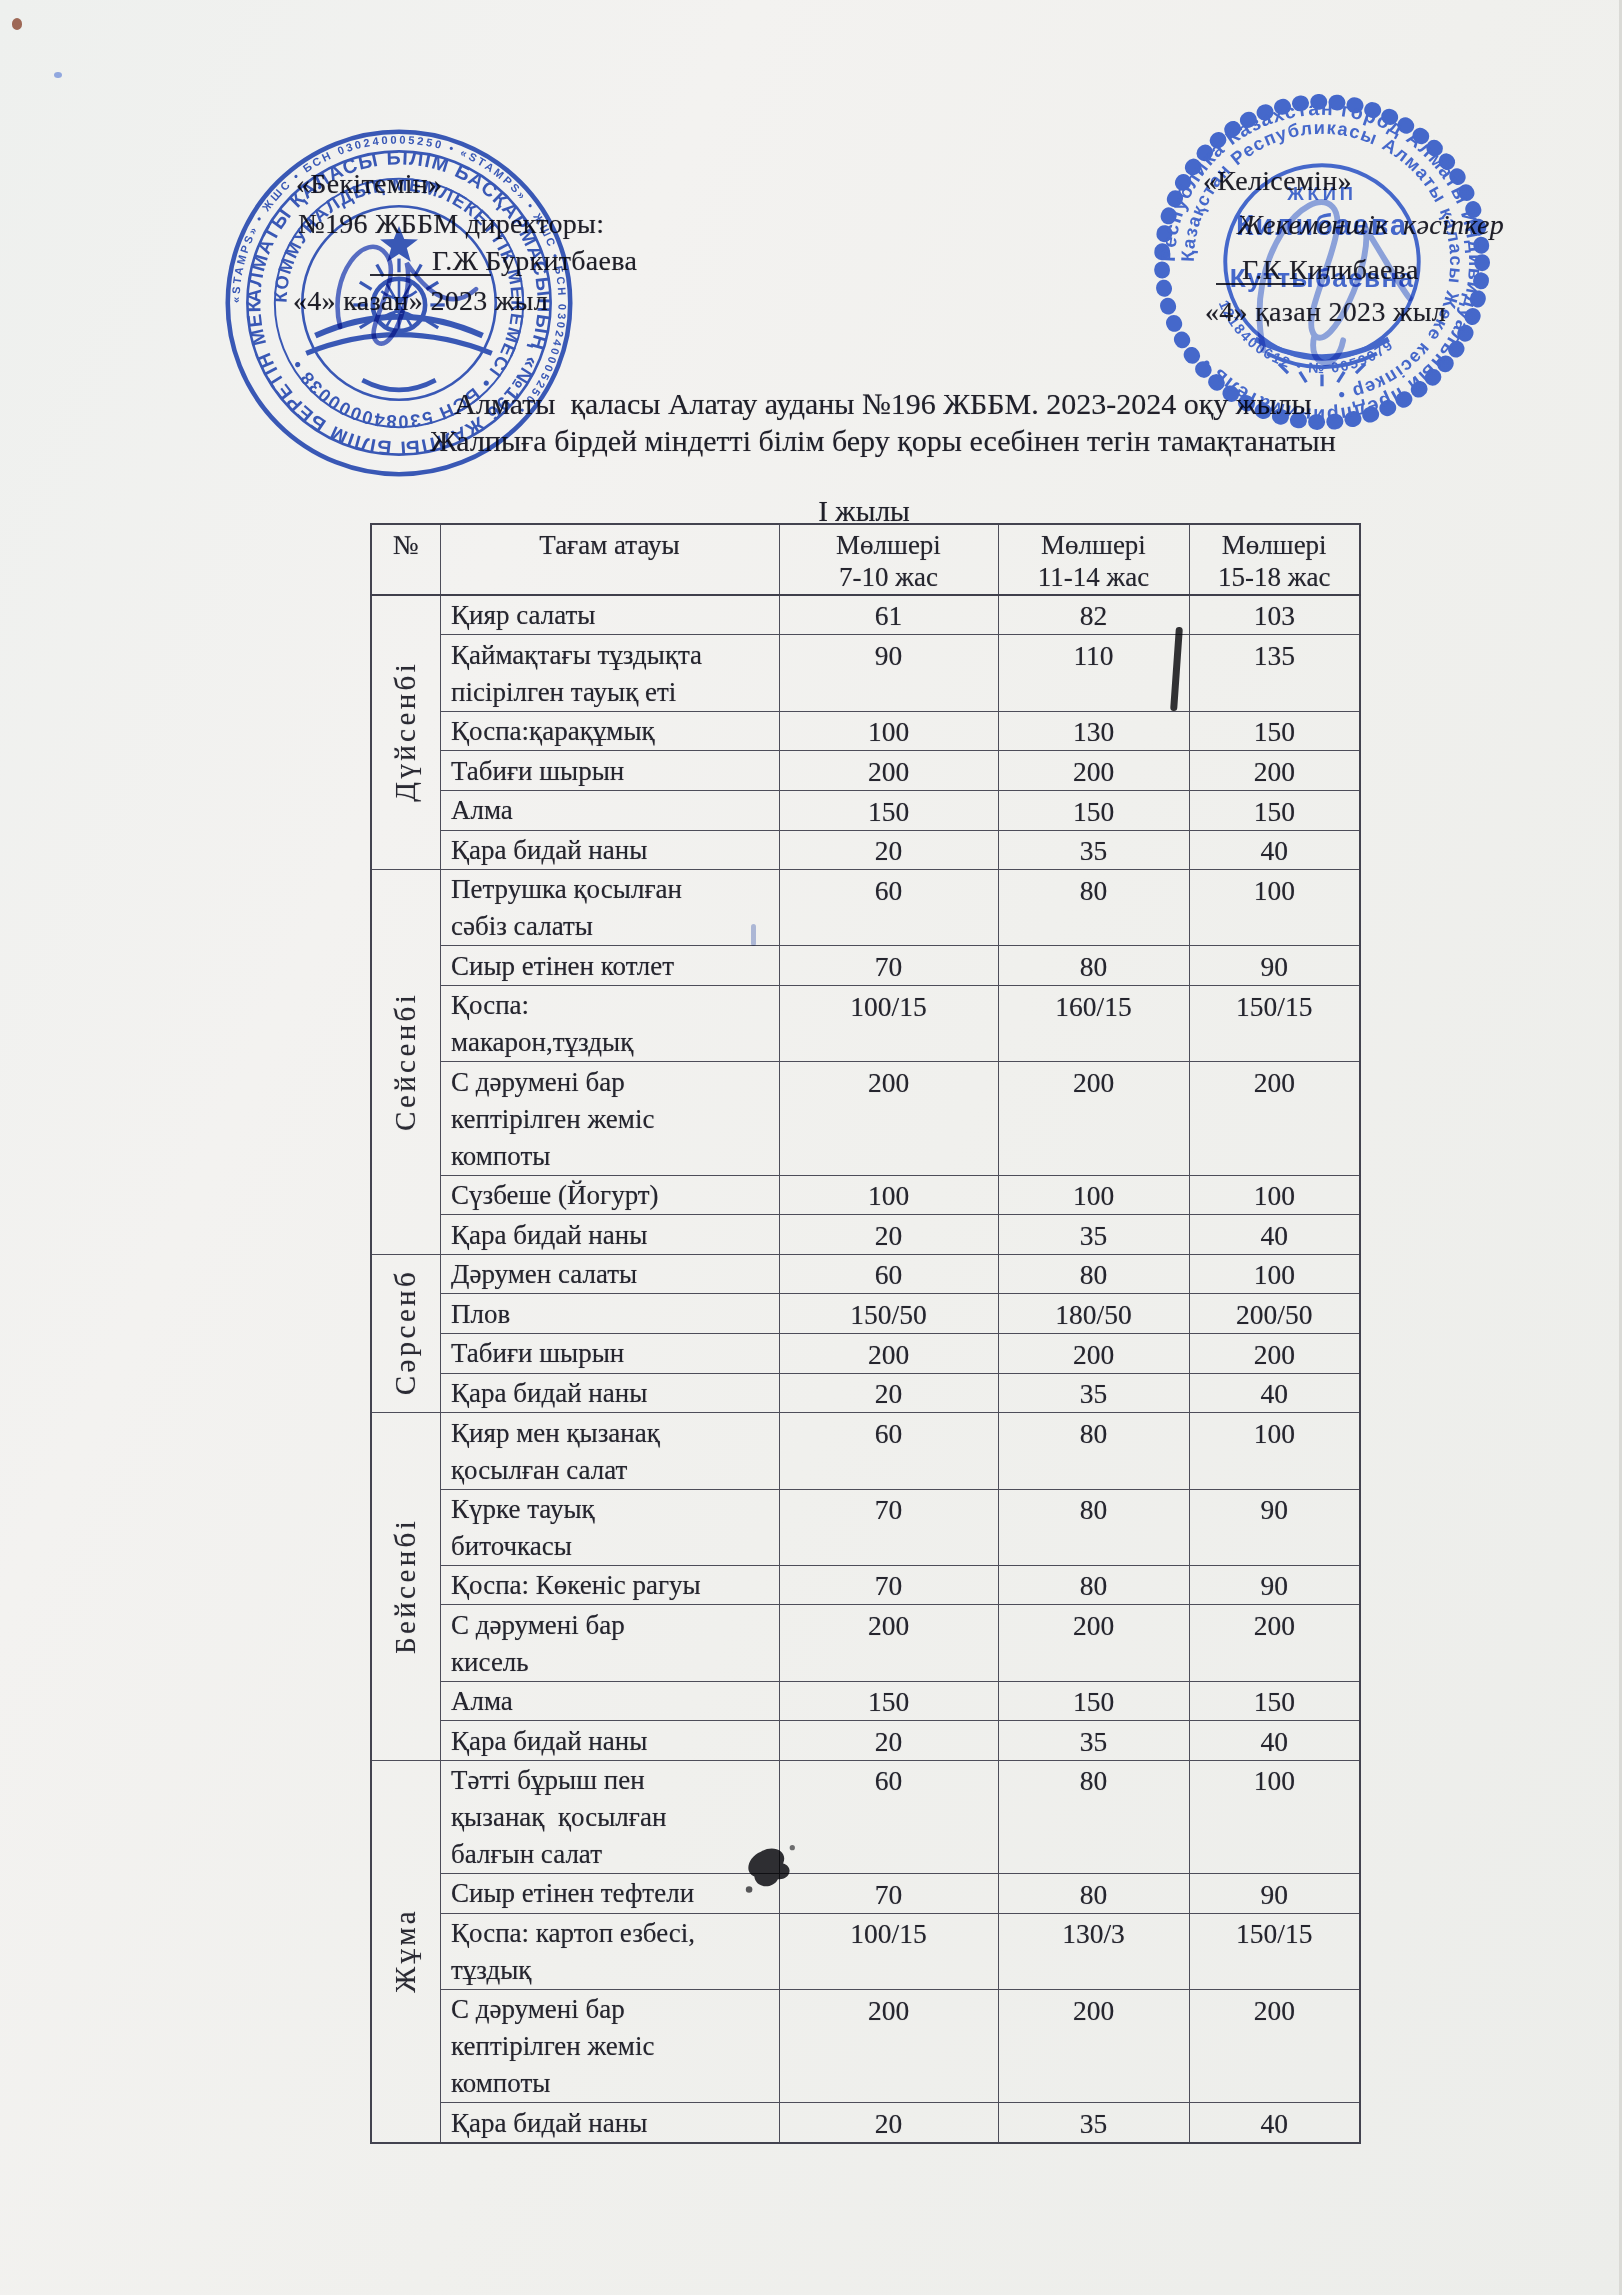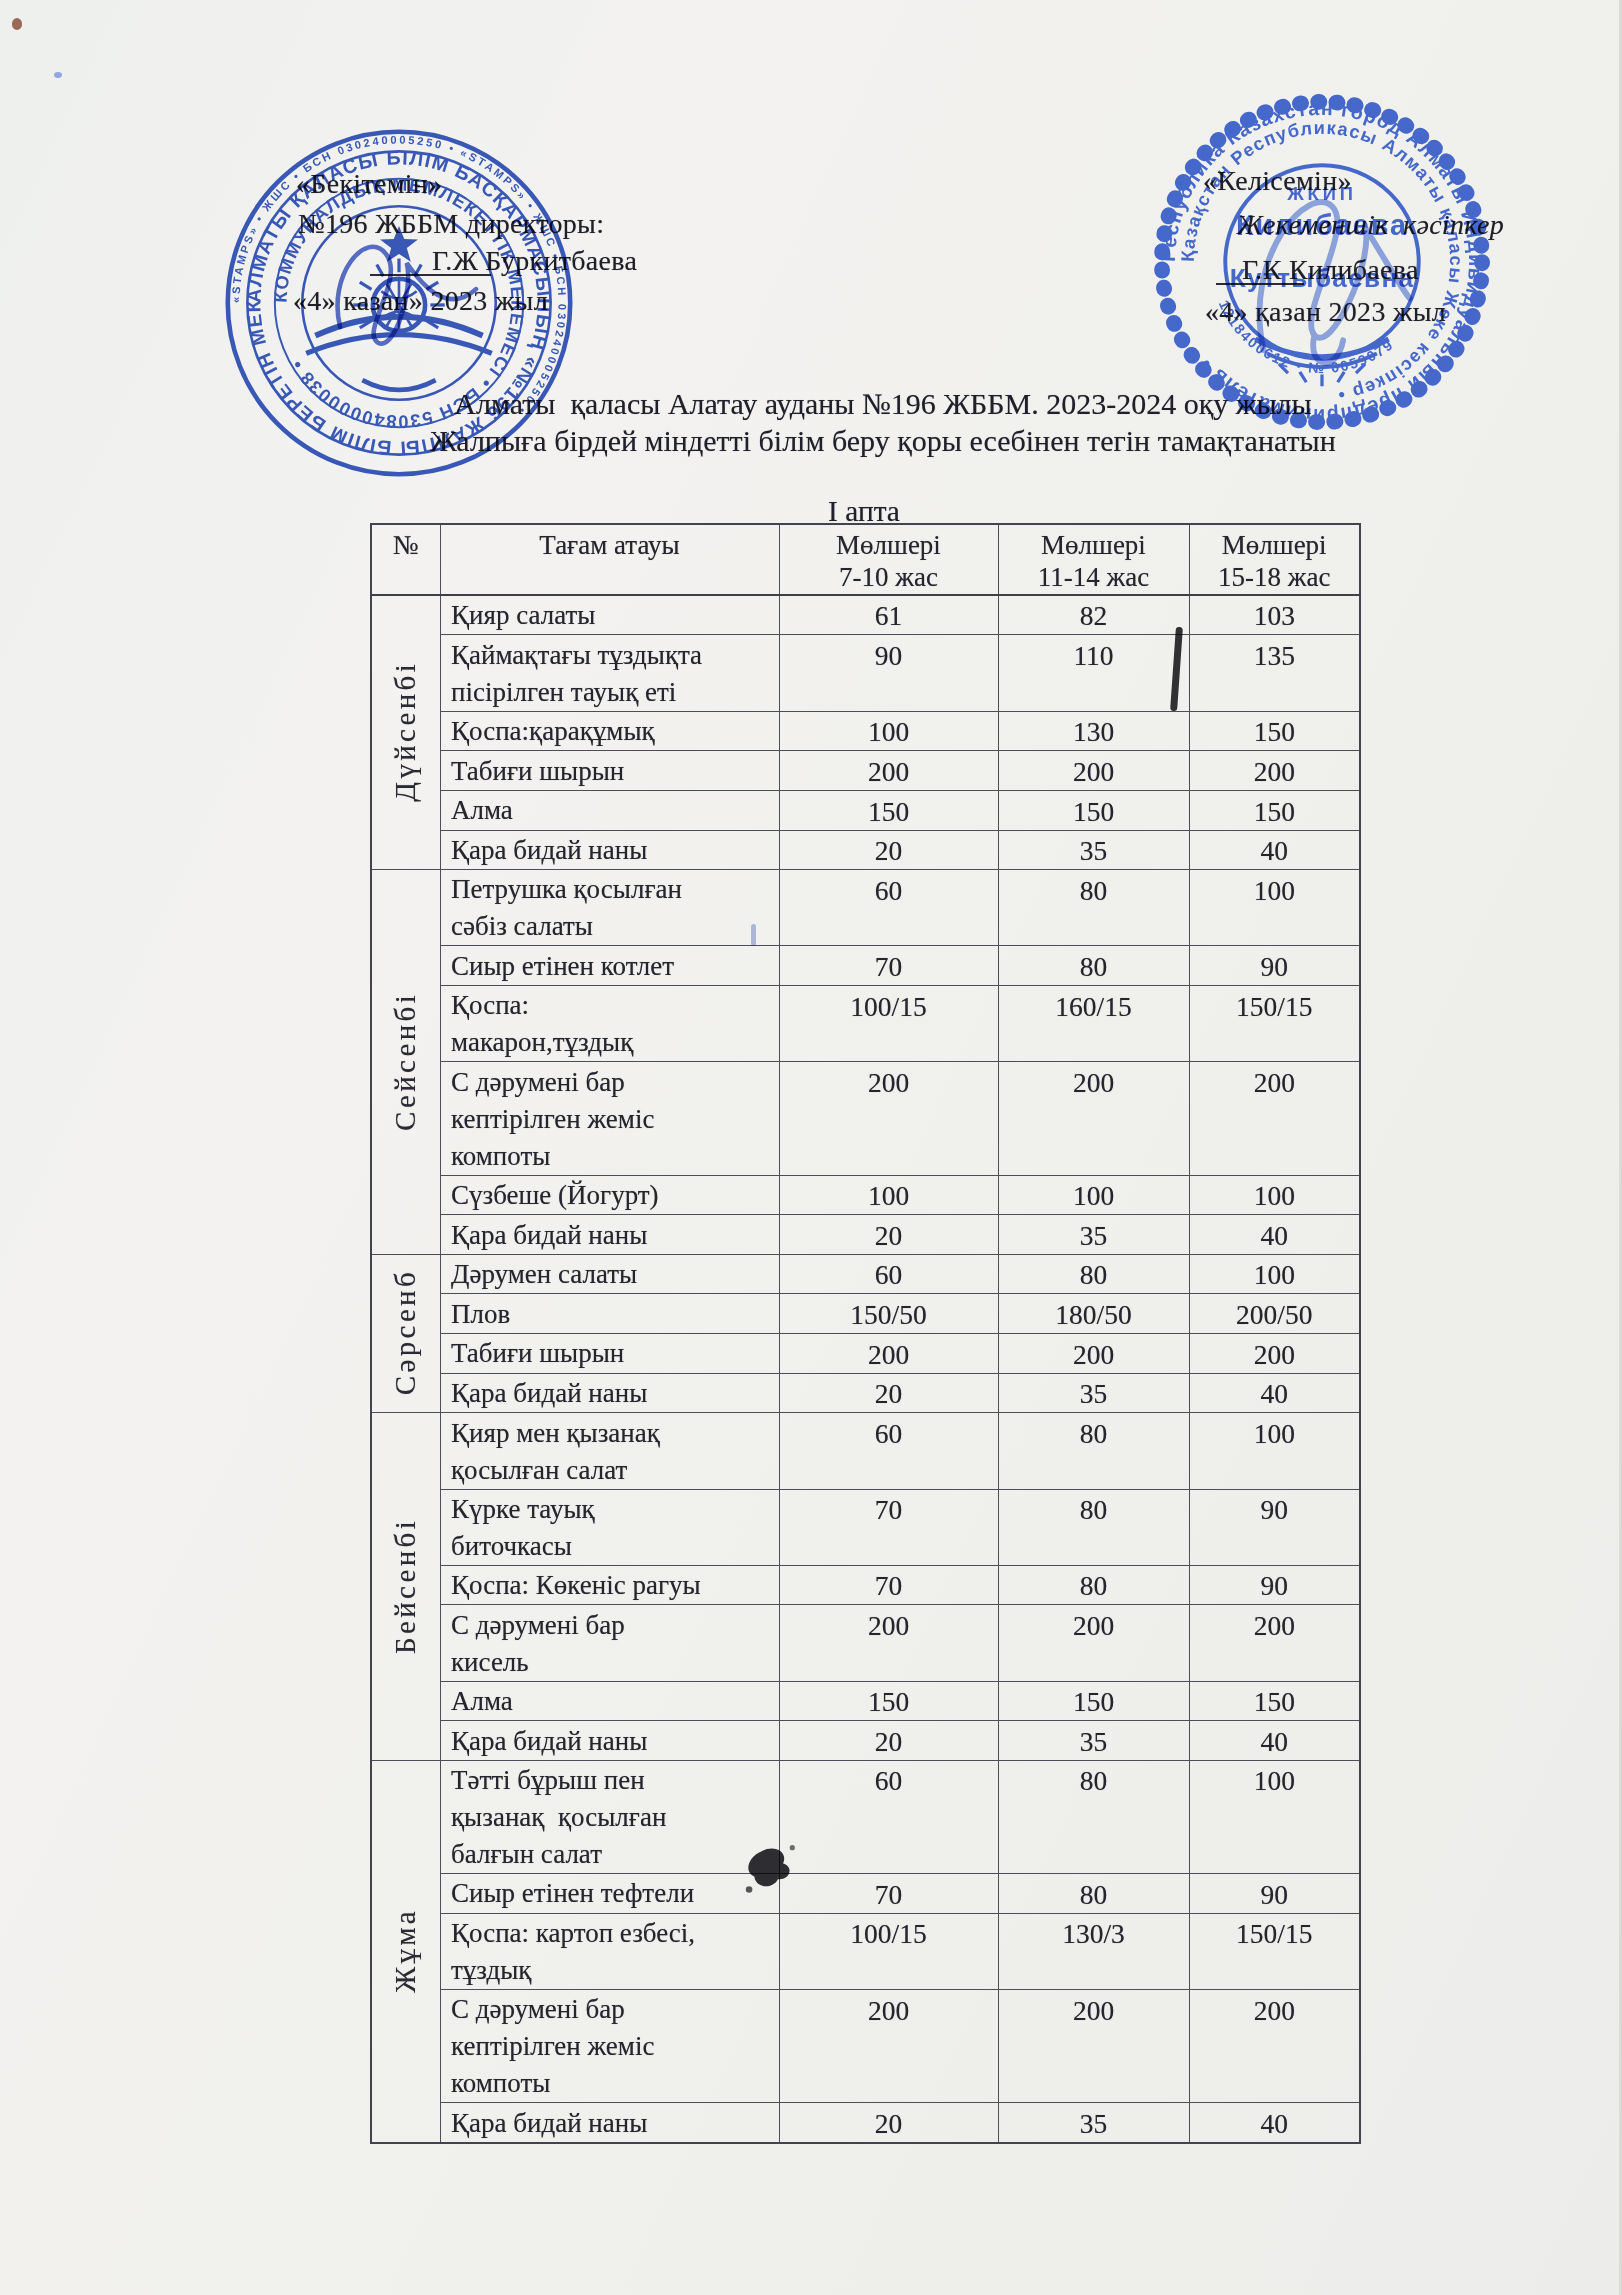--- a/index.html
+++ b/index.html
@@ -52,21 +52,21 @@
     <div class="appr-line ink" style="left:1237px;top:209px;font-style:italic;">Жекеменшік  кәсіпкер</div>
     <div class="appr-line ink" style="left:1242px;top:254px;">Г.К Килибаева</div>
     <div class="sig-underline" style="left:1216px;top:283px;width:88px;"></div>
     <div class="appr-line ink" style="left:1205px;top:296px;">«4» қазан 2023 жыл</div>
   </div>
 
   <div class="title-wrap">
     <div class="title-line ink">Алматы  қаласы Алатау ауданы №196 ЖББМ. 2023-2024 оқу жылы</div>
     <div class="title-line ink">Жалпыға бірдей міндетті білім беру қоры есебінен тегін тамақтанатын</div>
   </div>
-  <div class="week-line ink">I апта</div>
+  <div class="week-line ink">I жылы</div>
 
   <table class="menu">
     <colgroup>
       <col style="width:69px">
         <col style="width:339px">
         <col style="width:219px">
       <col style="width:191px">
         <col style="width:171px">
     </colgroup>
     <thead>

